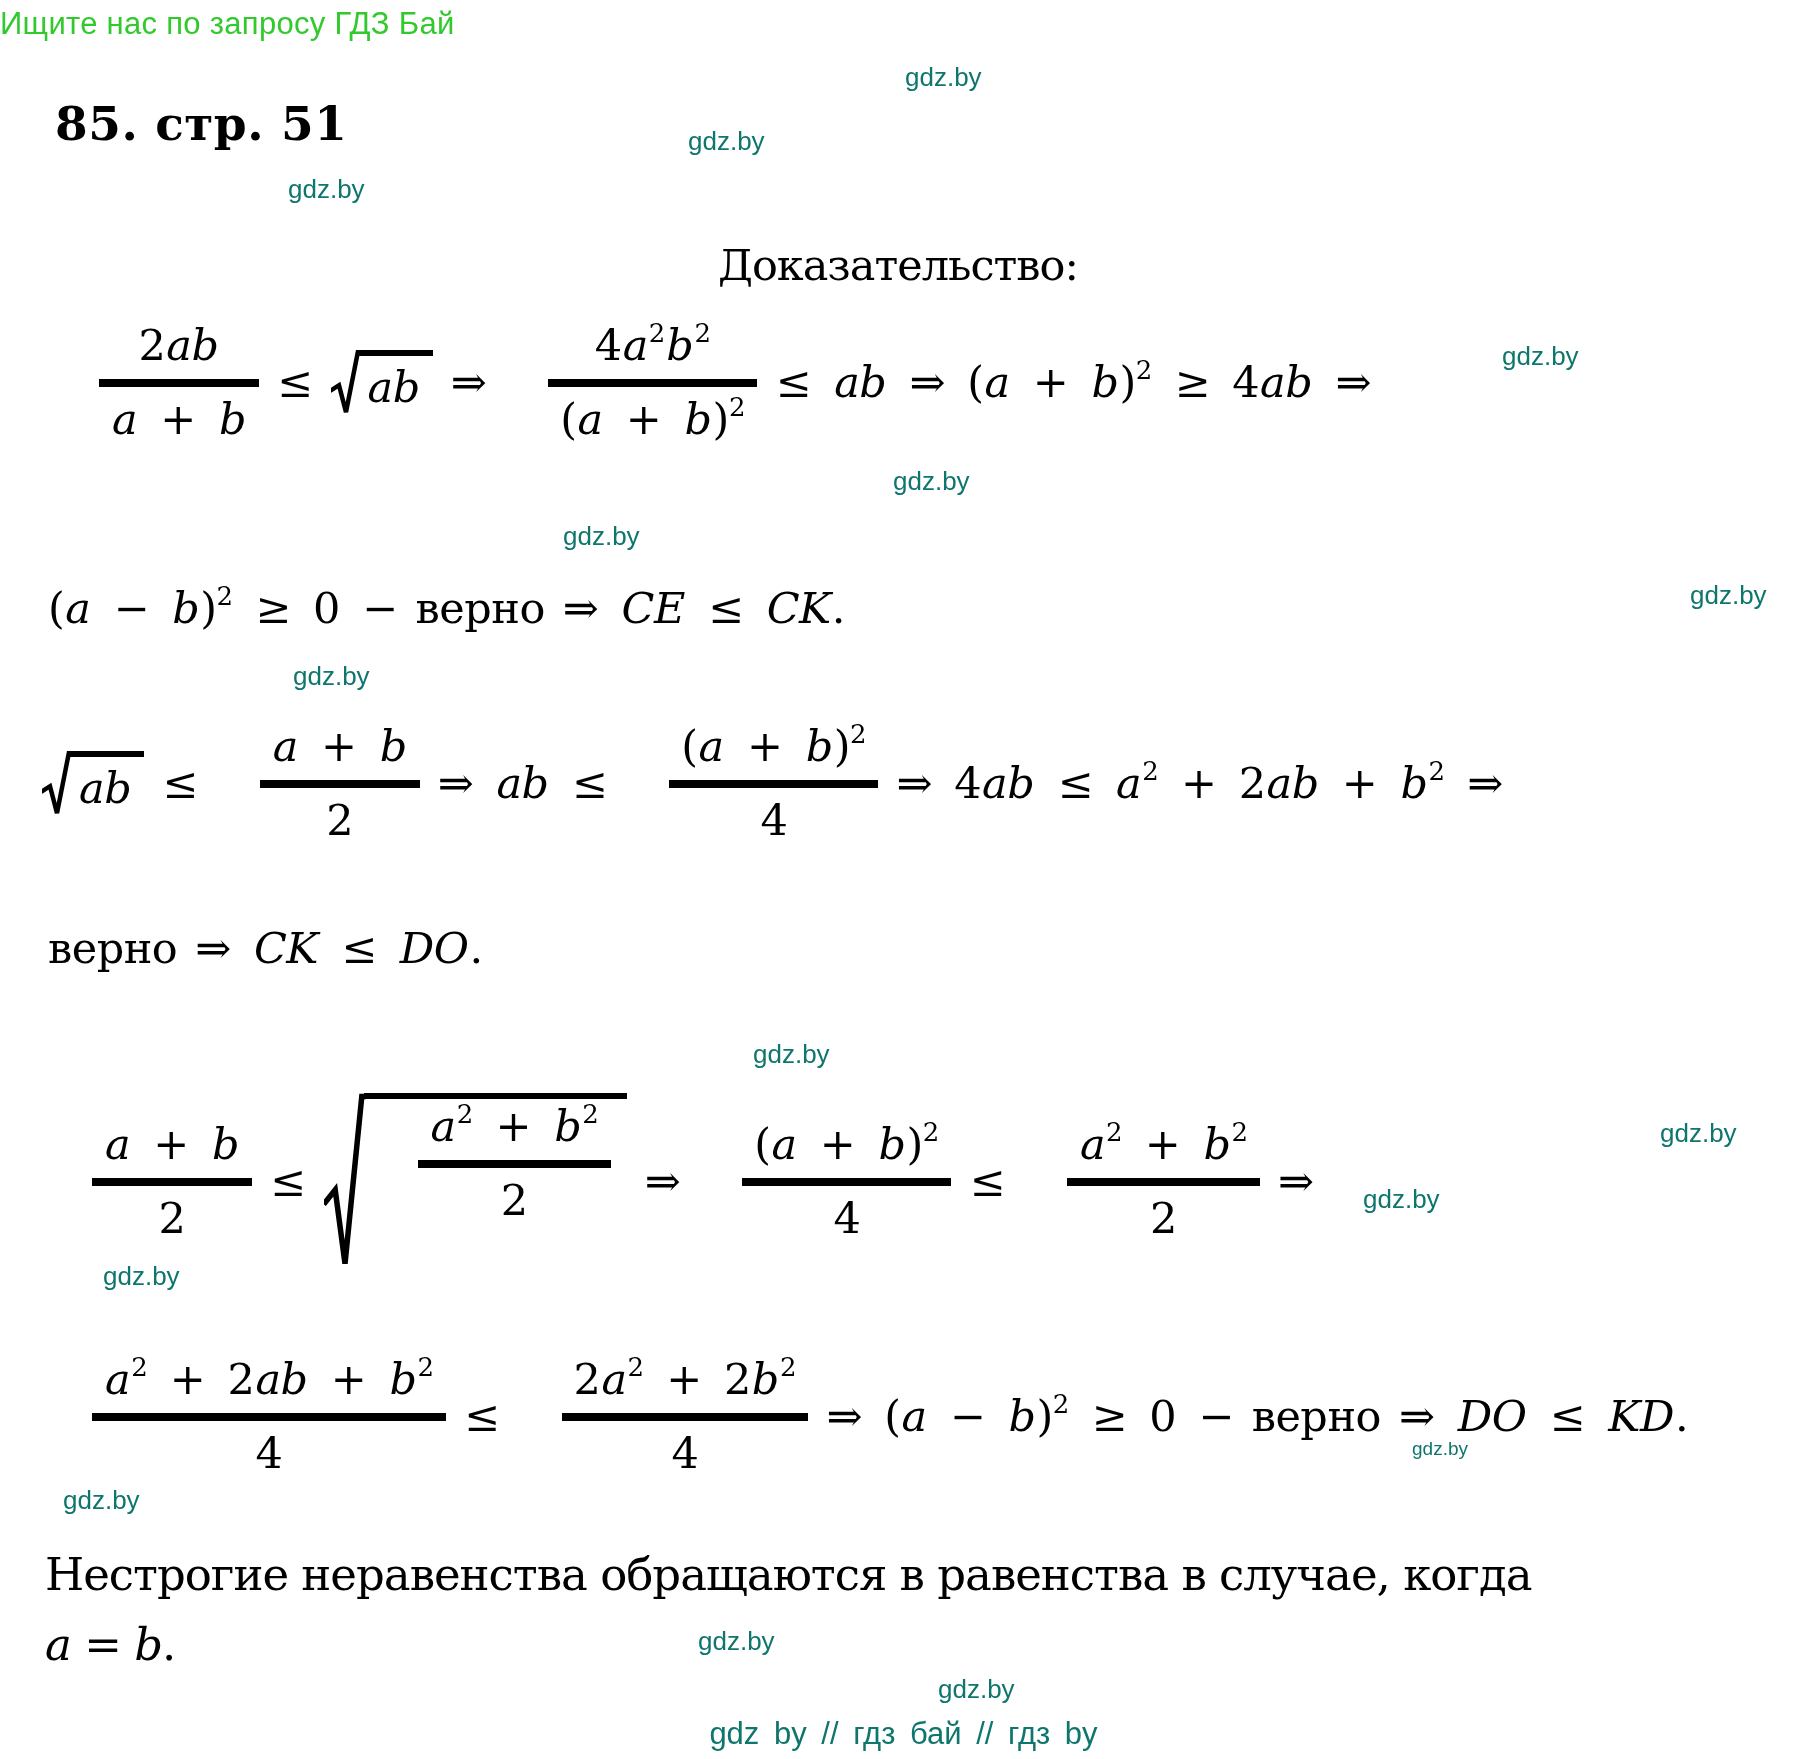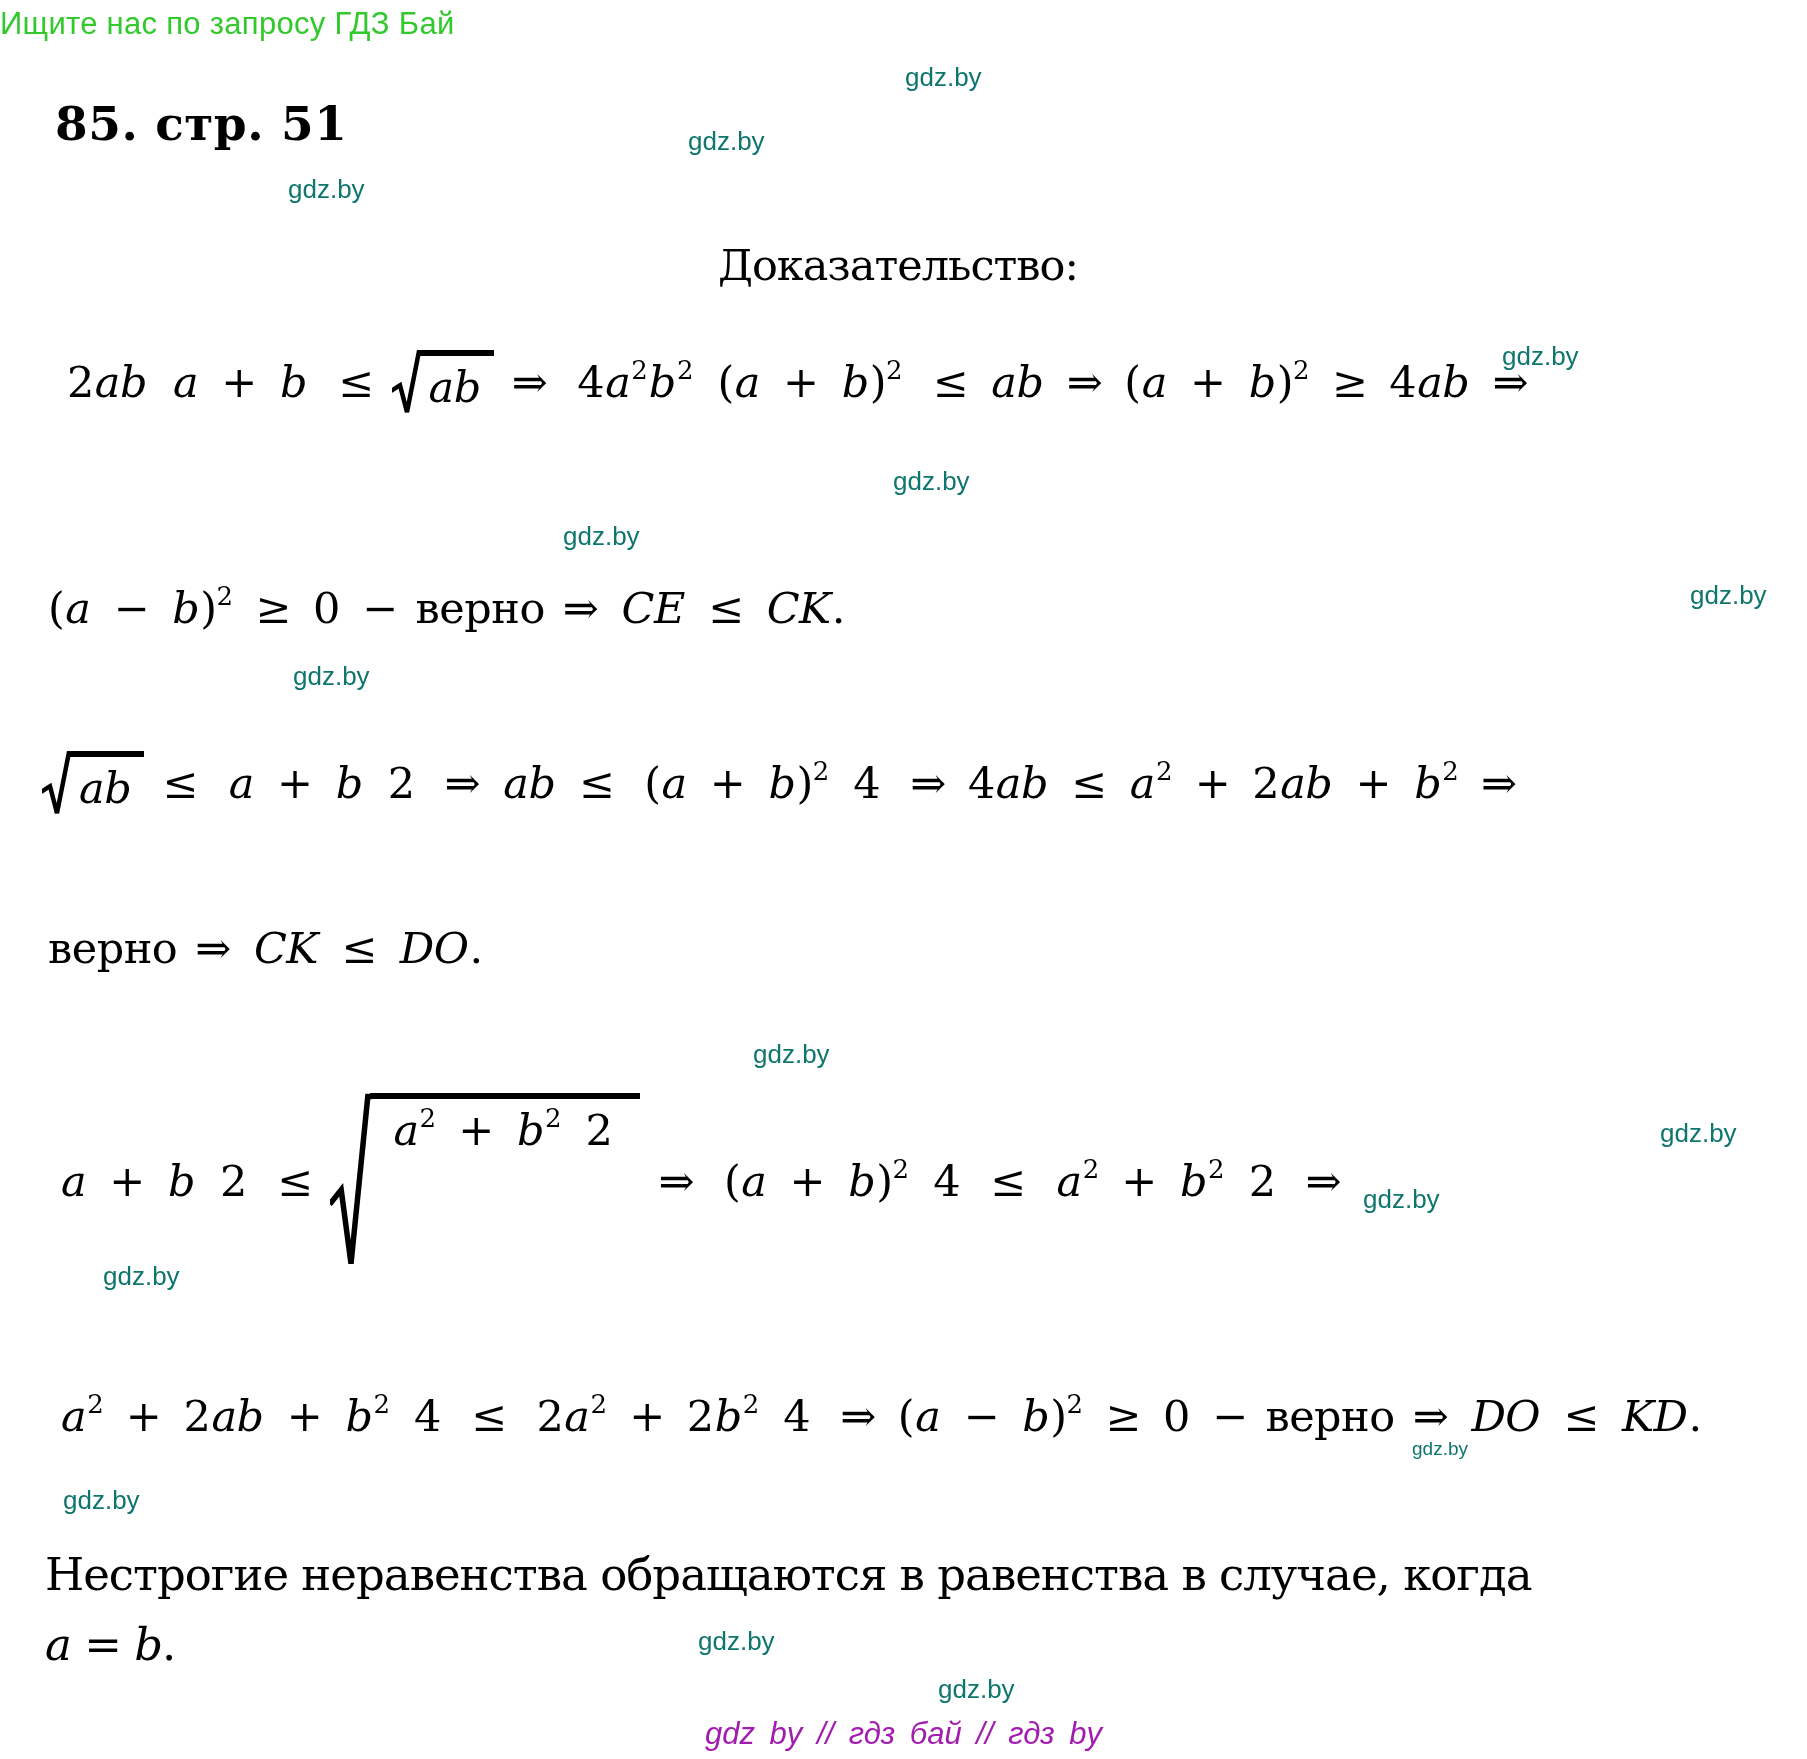--- a/index.html
+++ b/index.html
@@ -17,21 +17,21 @@
 
   .wm{position:absolute;font-family:"Liberation Sans",sans-serif;color:#0f766e;white-space:nowrap;text-align:right;}
 
   .formula{position:absolute;display:flex;align-items:center;gap:18px;
            font-size:43px;white-space:nowrap;letter-spacing:-.5px;}
   .formula i{font-style:italic;padding:0 1px;}
   .mseg{word-spacing:9px;}
   .useg{font-style:normal;word-spacing:normal;}
   sup{font-size:26px;line-height:0;vertical-align:18px;letter-spacing:0;}
 
-  .frac{display:inline-flex;flex-direction:row;align-items:flex-end;vertical-align:middle;}
+  .frac{display:inline-flex;flex-direction:column;align-items:center;vertical-align:middle;margin-left:44px;}
   .frac .fn,.frac .fd{padding:0 12px;word-spacing:9px;}
   .frac .fb{height:8px;background:#000;align-self:stretch;margin:9px 0 7px 0;}
 
   .sqrt{display:inline-flex;align-items:flex-start;}
   .sqrt svg{flex:none;display:block;}
   .sqrt svg path{fill:none;stroke:#000;stroke-width:4.5;stroke-linecap:square;stroke-linejoin:miter;
                  vector-effect:non-scaling-stroke;}
   .sqrt svg{width:30px;height:64px;}
   .sqrt .bod{border-top:6px solid #000;padding:6px 12px 0 8px;margin-left:-2px;word-spacing:9px;}
   .sqrt.big svg{width:42px;height:176px;}
@@ -177,13 +177,13 @@
     <span class="wm" style="left: 753px; top: 1039px; font-size: 26px;">gdz.by</span>
     <span class="wm" style="left: 1660px; top: 1118px; font-size: 26px;">gdz.by</span>
     <span class="wm" style="left: 1363px; top: 1184px; font-size: 26px;">gdz.by</span>
     <span class="wm" style="left: 103px; top: 1261px; font-size: 26px;">gdz.by</span>
     <span class="wm" style="left: 1412px; top: 1438px; font-size: 19px;">gdz.by</span>
     <span class="wm" style="left: 63px; top: 1485px; font-size: 26px;">gdz.by</span>
     <span class="wm" style="left: 698px; top: 1626px; font-size: 26px;">gdz.by</span>
     <span class="wm" style="left: 938px; top: 1674px; font-size: 26px;">gdz.by</span>
   </div>
 
-<div class="footer" style="color: #a21caf; font-style: italic;">gdz by  //  гдз бай  //  гдз by</div>
+<div class="footer" style="color: #0f766e;">gdz by  //  гдз бай  //  гдз by</div>
 
 </body></html>

